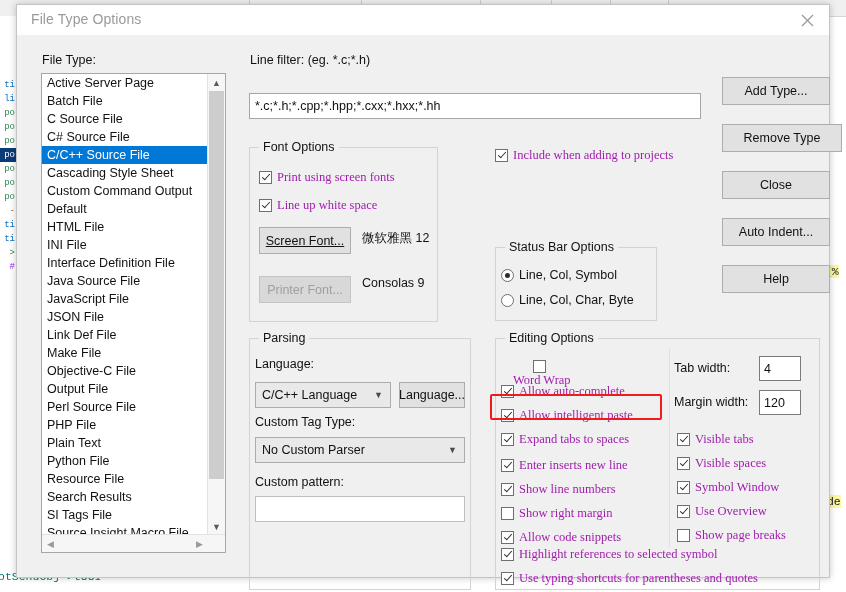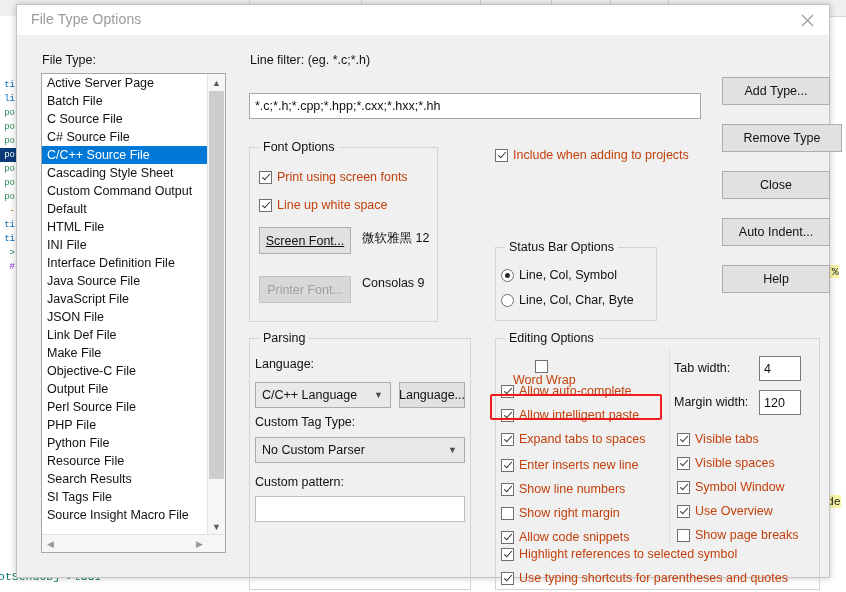--- a/index.html
+++ b/index.html
@@ -219,23 +219,24 @@
   #grp-status { left: 478px; top: 212px; width: 162px; height: 74px; }
   #grp-parsing { left: 232px; top: 303px; width: 222px; height: 252px; }
   #grp-editing { left: 478px; top: 303px; width: 325px; height: 252px; }
 
   
   .cb {
     position: absolute;
     display: flex;
     align-items: center;
     font-size: 12.5px;
-    color: #c2410c;
+    color: #a21caf;
     white-space: nowrap;
     cursor: default;
+    font-family: Liberation Serif, serif;
   }
   .cb-box {
     width: 13px; height: 13px;
     border: 1px solid #6f6f6f;
     background: #ffffff;
     box-sizing: border-box;
     margin-right: 5px;
     position: relative;
     flex: 0 0 auto;
   }
@@ -450,20 +451,21 @@
         <div class="ft-item">Interface Definition File</div>
         <div class="ft-item">Java Source File</div>
         <div class="ft-item">JavaScript File</div>
         <div class="ft-item">JSON File</div>
         <div class="ft-item">Link Def File</div>
         <div class="ft-item">Make File</div>
         <div class="ft-item">Objective-C File</div>
         <div class="ft-item">Output File</div>
         <div class="ft-item">Perl Source File</div>
         <div class="ft-item">PHP File</div>
+        <div class="ft-item">Plain Text</div>
         <div class="ft-item">Python File</div>
         <div class="ft-item">Resource File</div>
         <div class="ft-item">Search Results</div>
         <div class="ft-item">SI Tags File</div>
         <div class="ft-item">Source Insight Macro File</div>
       </div>
 
       <div class="vscroll">
         <div class="vscroll-arrow up">▲</div>
         <div class="vscroll-thumb"></div>

